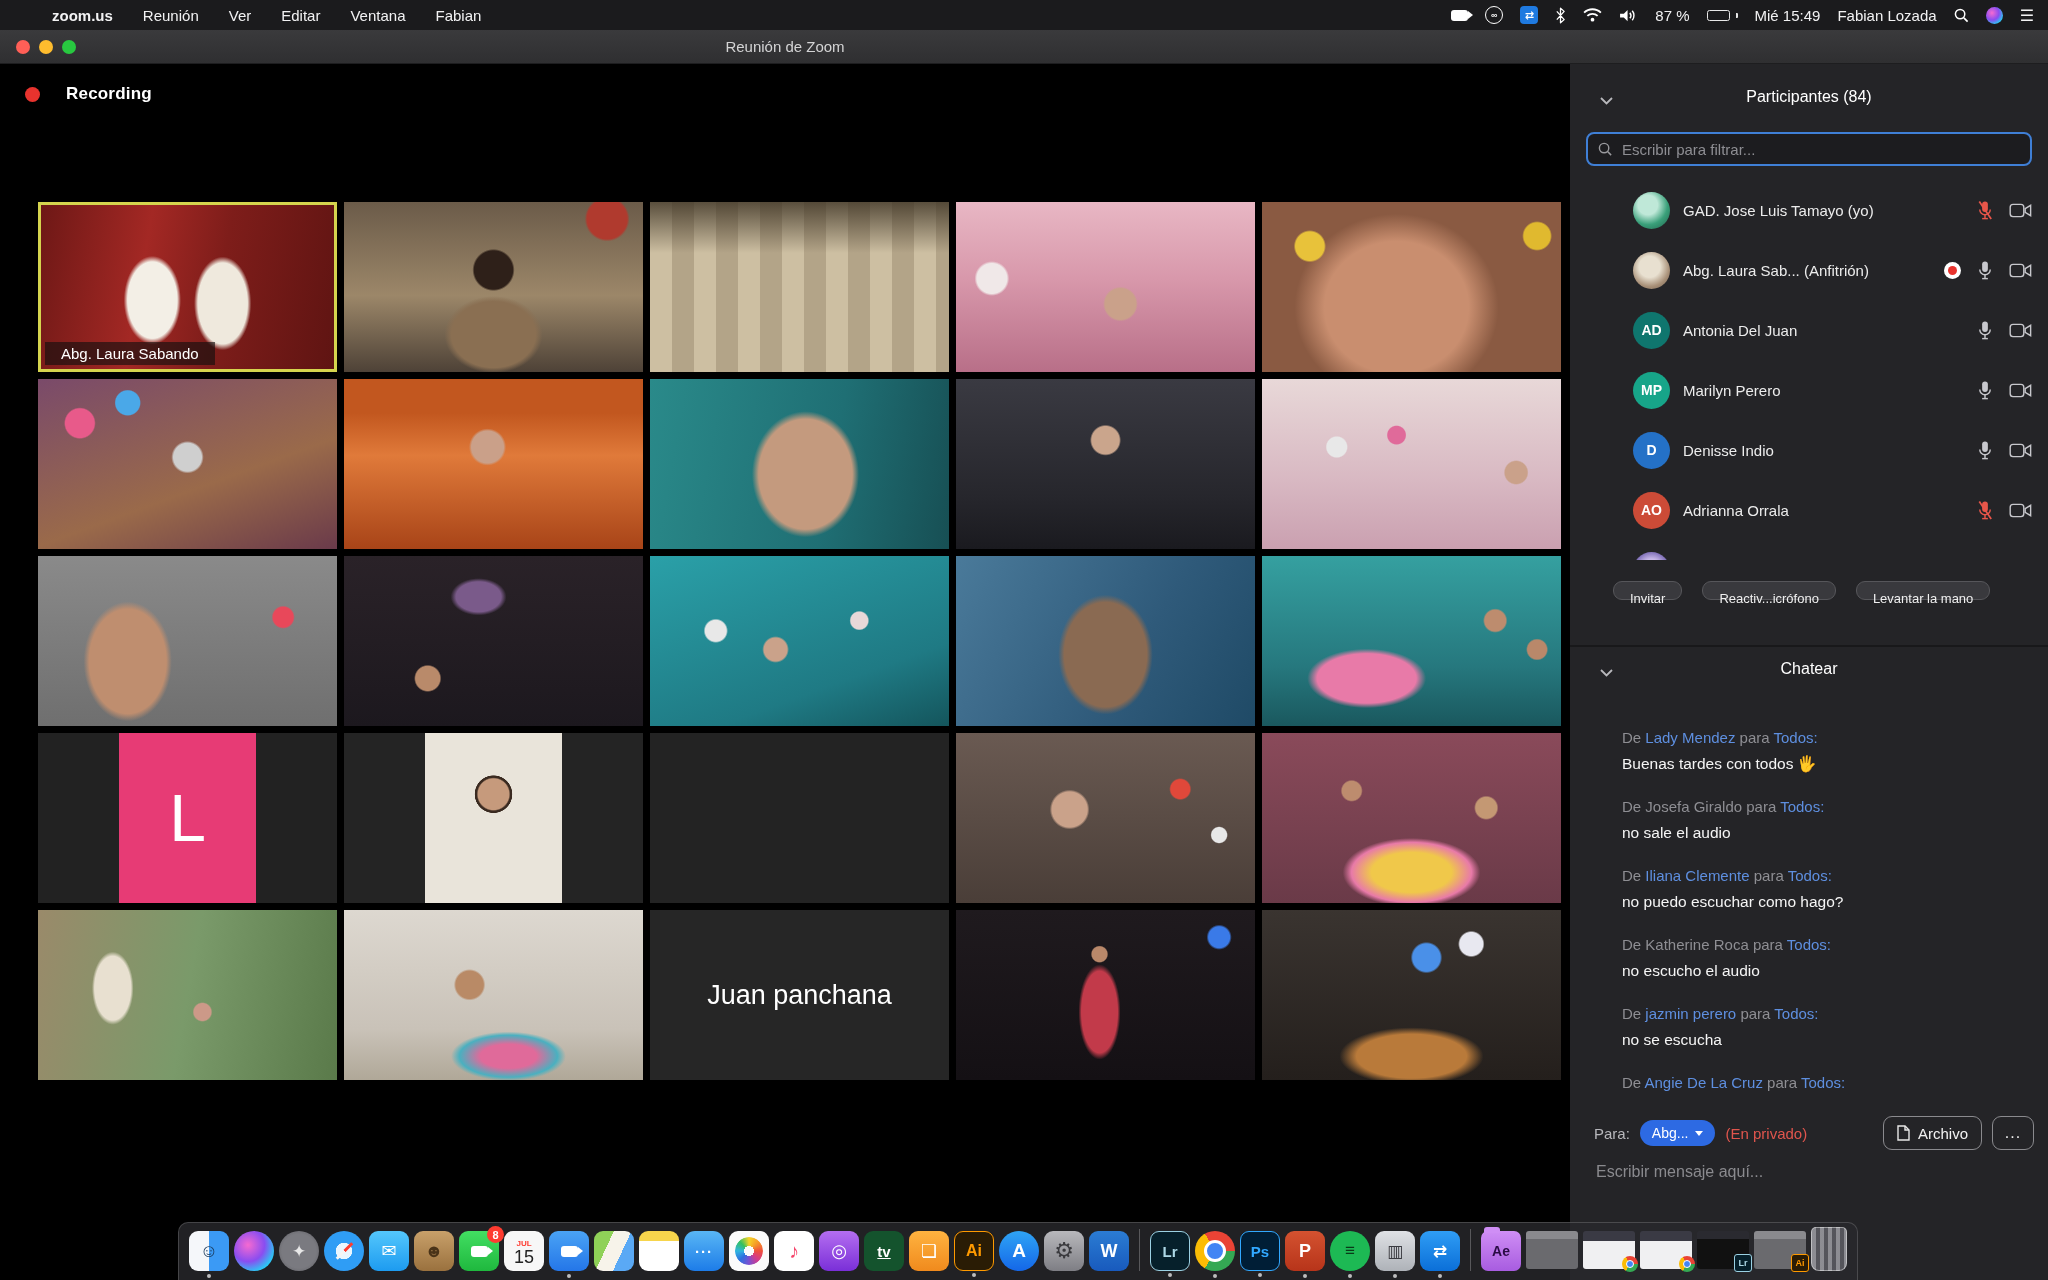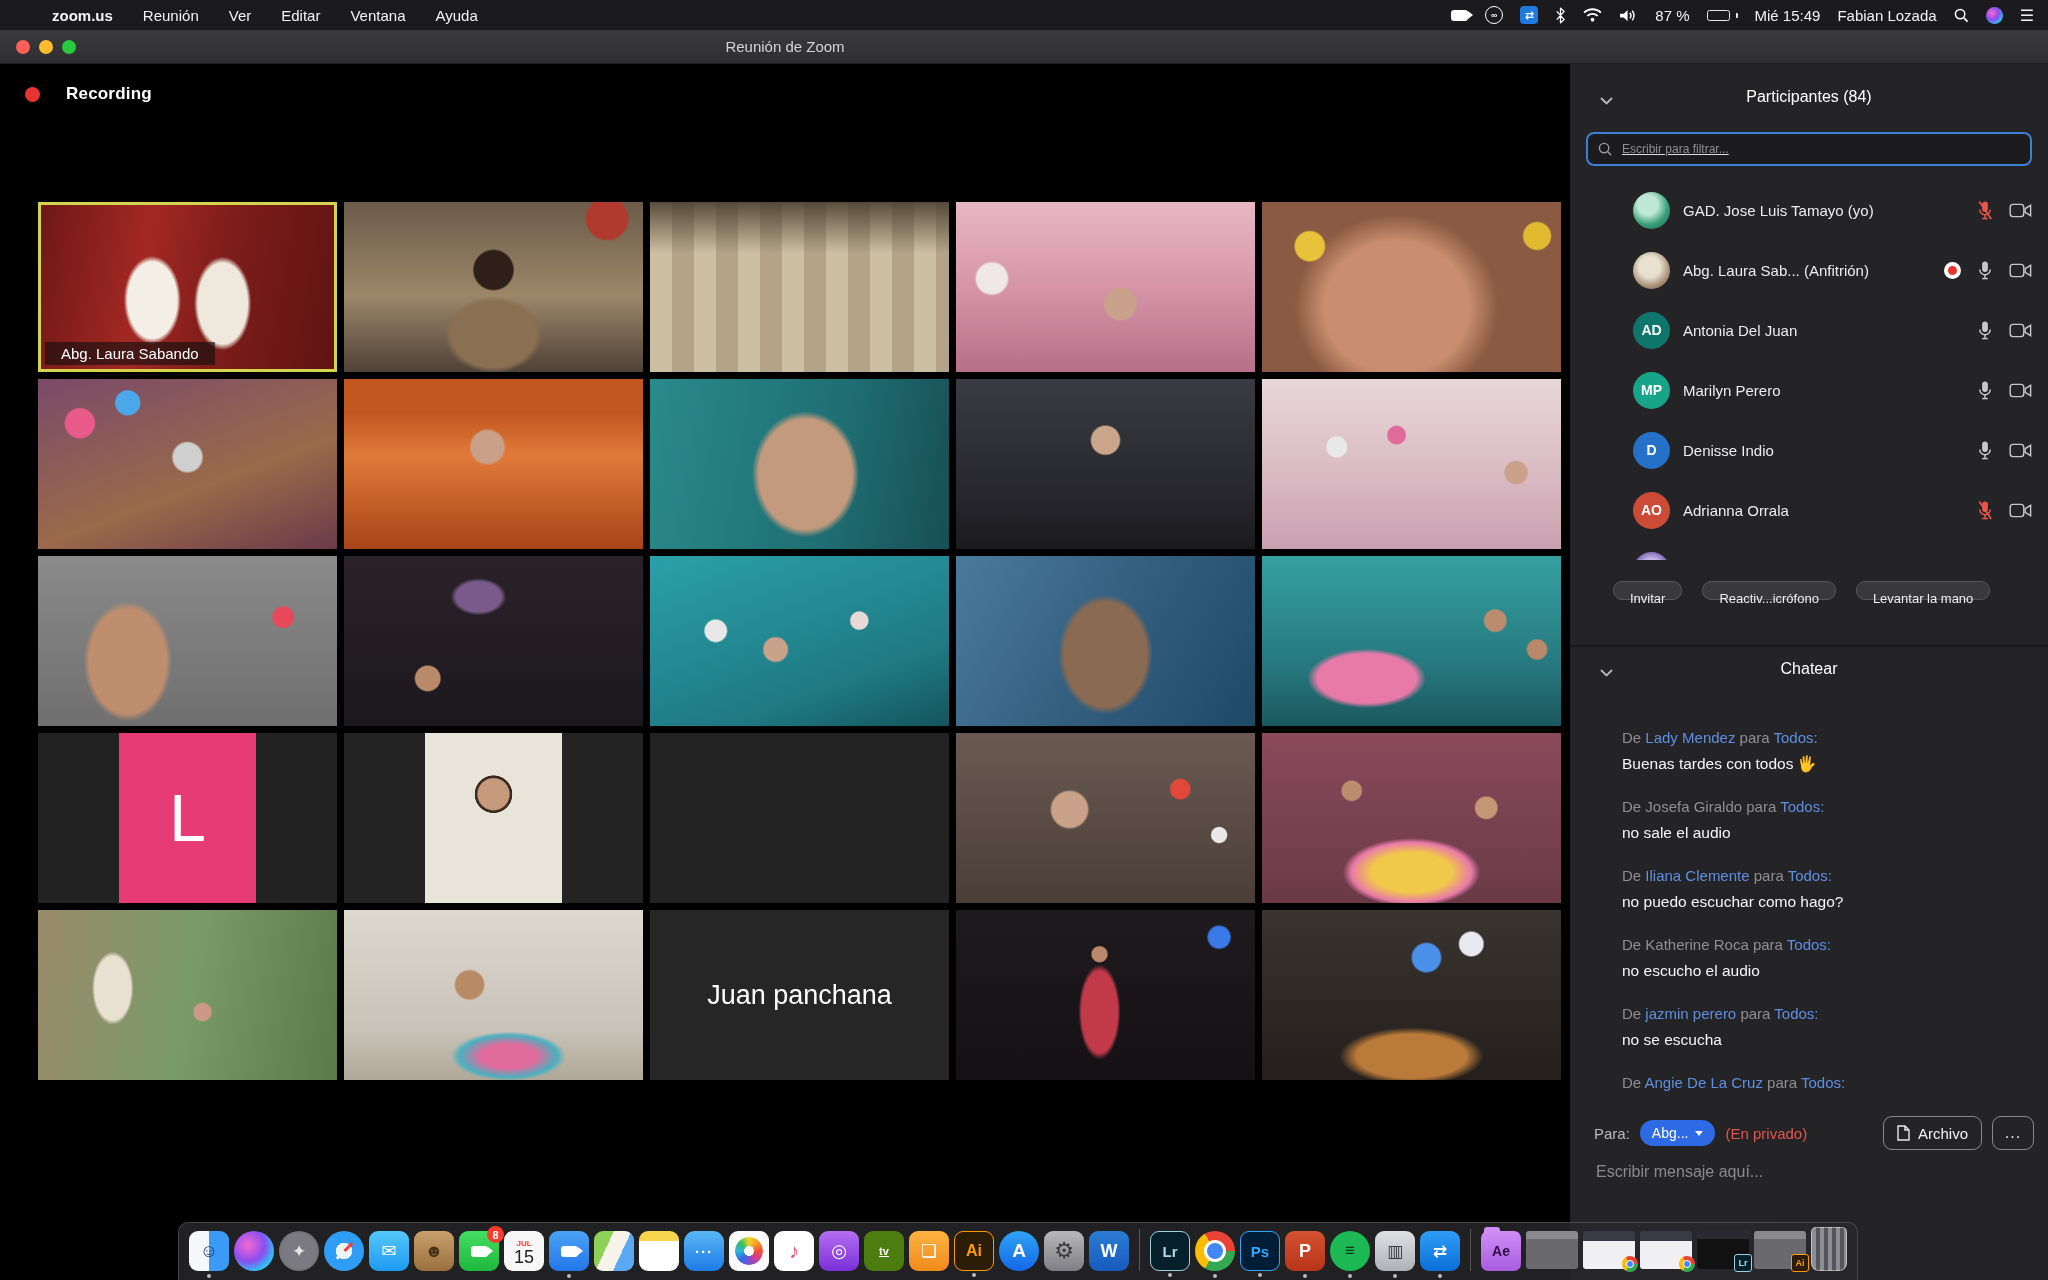--- a/index.html
+++ b/index.html
@@ -79,22 +79,22 @@
   .t23{background:radial-gradient(circle 15px at 48% 26%,#b9886a 0 50%,transparent 58%),radial-gradient(ellipse 30px 68px at 48% 60%,#c23a4a 0 60%,transparent 70%),radial-gradient(circle 21px at 88% 16%,#3a7ae8 0 50%,transparent 60%),linear-gradient(#1f1a1e,#141014);}
   .t24{background:radial-gradient(circle 25px at 55% 28%,#4a90e8 0 55%,transparent 63%),radial-gradient(circle 21px at 70% 20%,#e8e8f0 0 55%,transparent 63%),radial-gradient(ellipse 100px 40px at 50% 86%,#b97a3a 0 55%,transparent 72%),linear-gradient(#3a3430,#241f1c);}
 
   
   .sidebar{position:absolute;left:1570px;top:64px;width:478px;height:1216px;background:#242427;}
   .panel-head{position:absolute;left:0;width:100%;text-align:center;font-size:16px;color:#fff;font-weight:500;}
   .chev{position:absolute;left:30px;top:3px;}
   .search-wrap{position:absolute;left:16px;top:68px;width:446px;height:34px;box-sizing:border-box;
                background:#1c1c1f;border:2px solid #3f7fd6;border-radius:8px;display:flex;align-items:center;
                padding:0 10px;gap:7px;}
-  .search-wrap input{flex:1;background:transparent;border:none;outline:none;color:#ddd;font-size:12px;
-                     font-family:"Liberation Sans",sans-serif;text-decoration:underline;}
+  .search-wrap input{flex:1;background:transparent;border:none;outline:none;color:#ddd;font-size:15px;
+                     font-family:"Liberation Sans",sans-serif;}
   .search-wrap input::placeholder{color:#8e8e93;}
 
   .p-list{position:absolute;left:0;top:116px;width:100%;height:380px;overflow:hidden;}
   .p-row{position:relative;height:60px;display:flex;align-items:center;padding:0 16px 0 63px;box-sizing:border-box;}
   .p-avatar{width:37px;height:37px;border-radius:50%;flex:0 0 auto;display:flex;align-items:center;justify-content:center;
             font-size:14px;font-weight:bold;color:#fff;}
   .ph1{background:radial-gradient(circle at 40% 35%,#bfe8d8 0 30%,#3aa07a 60%,#1e5e48);}
   .ph2{background:radial-gradient(circle at 45% 40%,#e8e0d0 0 35%,#a89078 65%,#6a5848);}
   .ph3{background:radial-gradient(circle at 50% 45%,#c8b8e8 0 35%,#6858a8 70%,#383068);}
   .p-name{color:#ececec;font-size:15px;margin-left:13px;flex:1;white-space:nowrap;overflow:hidden;}
@@ -153,21 +153,21 @@
   .cal-mon{color:#ff3b30;font-size:8px;font-weight:bold;line-height:9px;margin-top:3px;}
   .cal-day{color:#222;font-size:18px;line-height:19px;font-weight:400;}
   .i-zoom{background:linear-gradient(#4aa3f5,#2476e8);}
   .i-maps{background:linear-gradient(115deg,#8fd158 0 34%,#f7f3ea 34% 64%,#5aa9f5 64%);}
   .i-notes{background:linear-gradient(#f7d54c 0 26%,#ffffff 26%);}
   .i-messages{background:linear-gradient(#59b6f5,#1d7ce8);border-radius:11px;font-size:15px;font-weight:bold;letter-spacing:1px;}
   .i-photos{background:#fbfbfb;}
   .photos-wheel{width:28px;height:28px;border-radius:50%;background:conic-gradient(#f5d327,#f59a27,#ef4f3c,#d43a8a,#7a4fd0,#2f6fe0,#2fb4e0,#35c060,#f5d327);-webkit-mask:radial-gradient(circle,transparent 0 5px,#000 5px);mask:radial-gradient(circle,transparent 0 5px,#000 5px);}
   .i-music{background:#fff;color:#f5456b;font-size:20px;}
   .i-podcasts{background:linear-gradient(#b46ef0,#7a2fd8);font-size:18px;}
-  .i-tv{background:#4d7c0f;font-size:11px;font-weight:bold;text-decoration:underline;}
+  .i-tv{background:#14532d;font-size:15px;font-weight:bold;text-decoration:underline;}
   .i-books{background:linear-gradient(#ffb340,#f08a1d);font-size:18px;}
   .i-ai{background:#2a1c05;border:1.5px solid #ff9a00;box-sizing:border-box;color:#ff9a00;font-size:16px;font-weight:bold;}
   .i-appstore{border-radius:50%;background:linear-gradient(#2fa4f5,#1467e8);font-size:19px;font-weight:bold;}
   .i-prefs{background:linear-gradient(#b8b8bc,#7e7e84);color:#3a3a3e;font-size:22px;}
   .i-word{background:linear-gradient(#2b7cd3,#185abd);font-size:18px;font-weight:bold;}
   .i-lr{background:#06202b;border:1.5px solid #9bd1e3;box-sizing:border-box;color:#add8e6;font-size:15px;font-weight:bold;}
   .i-chrome{border-radius:50%;background:conic-gradient(from -30deg,#ea4335 0 120deg,#34a853 0 240deg,#fbbc05 0 360deg);}
   .i-chrome:after{content:"";position:absolute;width:16px;height:16px;border-radius:50%;background:#4285f4;border:3px solid #fff;}
   .i-ps{background:#001e36;border:1.5px solid #31a8ff;box-sizing:border-box;color:#31a8ff;font-size:15px;font-weight:bold;}
   .i-ppt{background:linear-gradient(#d45230,#b7341a);font-size:18px;font-weight:bold;}
@@ -192,21 +192,21 @@
 <body>
 
 <div class="menubar">
   <div class="mb-left">
     <span class="apple"></span>
     <span class="mb-app">zoom.us</span>
     <span>Reunión</span>
     <span>Ver</span>
     <span>Editar</span>
     <span>Ventana</span>
-    <span>Ayuda</span>
+    <span>Fabian</span>
   </div>
   <div class="mb-right">
     <span class="camglyph"></span>
     <span class="cc-ring">∞</span>
     <span class="tv-chip">⇄</span>
     <svg width="11" height="17" viewBox="0 0 12 18">
         <path d="M2 4.5 L10 13.5 L6 17 L6 1 L10 4.5 L2 13.5" fill="none" stroke="#fff" stroke-width="1.4" stroke-linejoin="round"></path>
       </svg>
     <svg width="19" height="14" viewBox="0 0 20 15">
         <path d="M1 5 a13 13 0 0 1 18 0" fill="none" stroke="#fff" stroke-width="2"></path>

